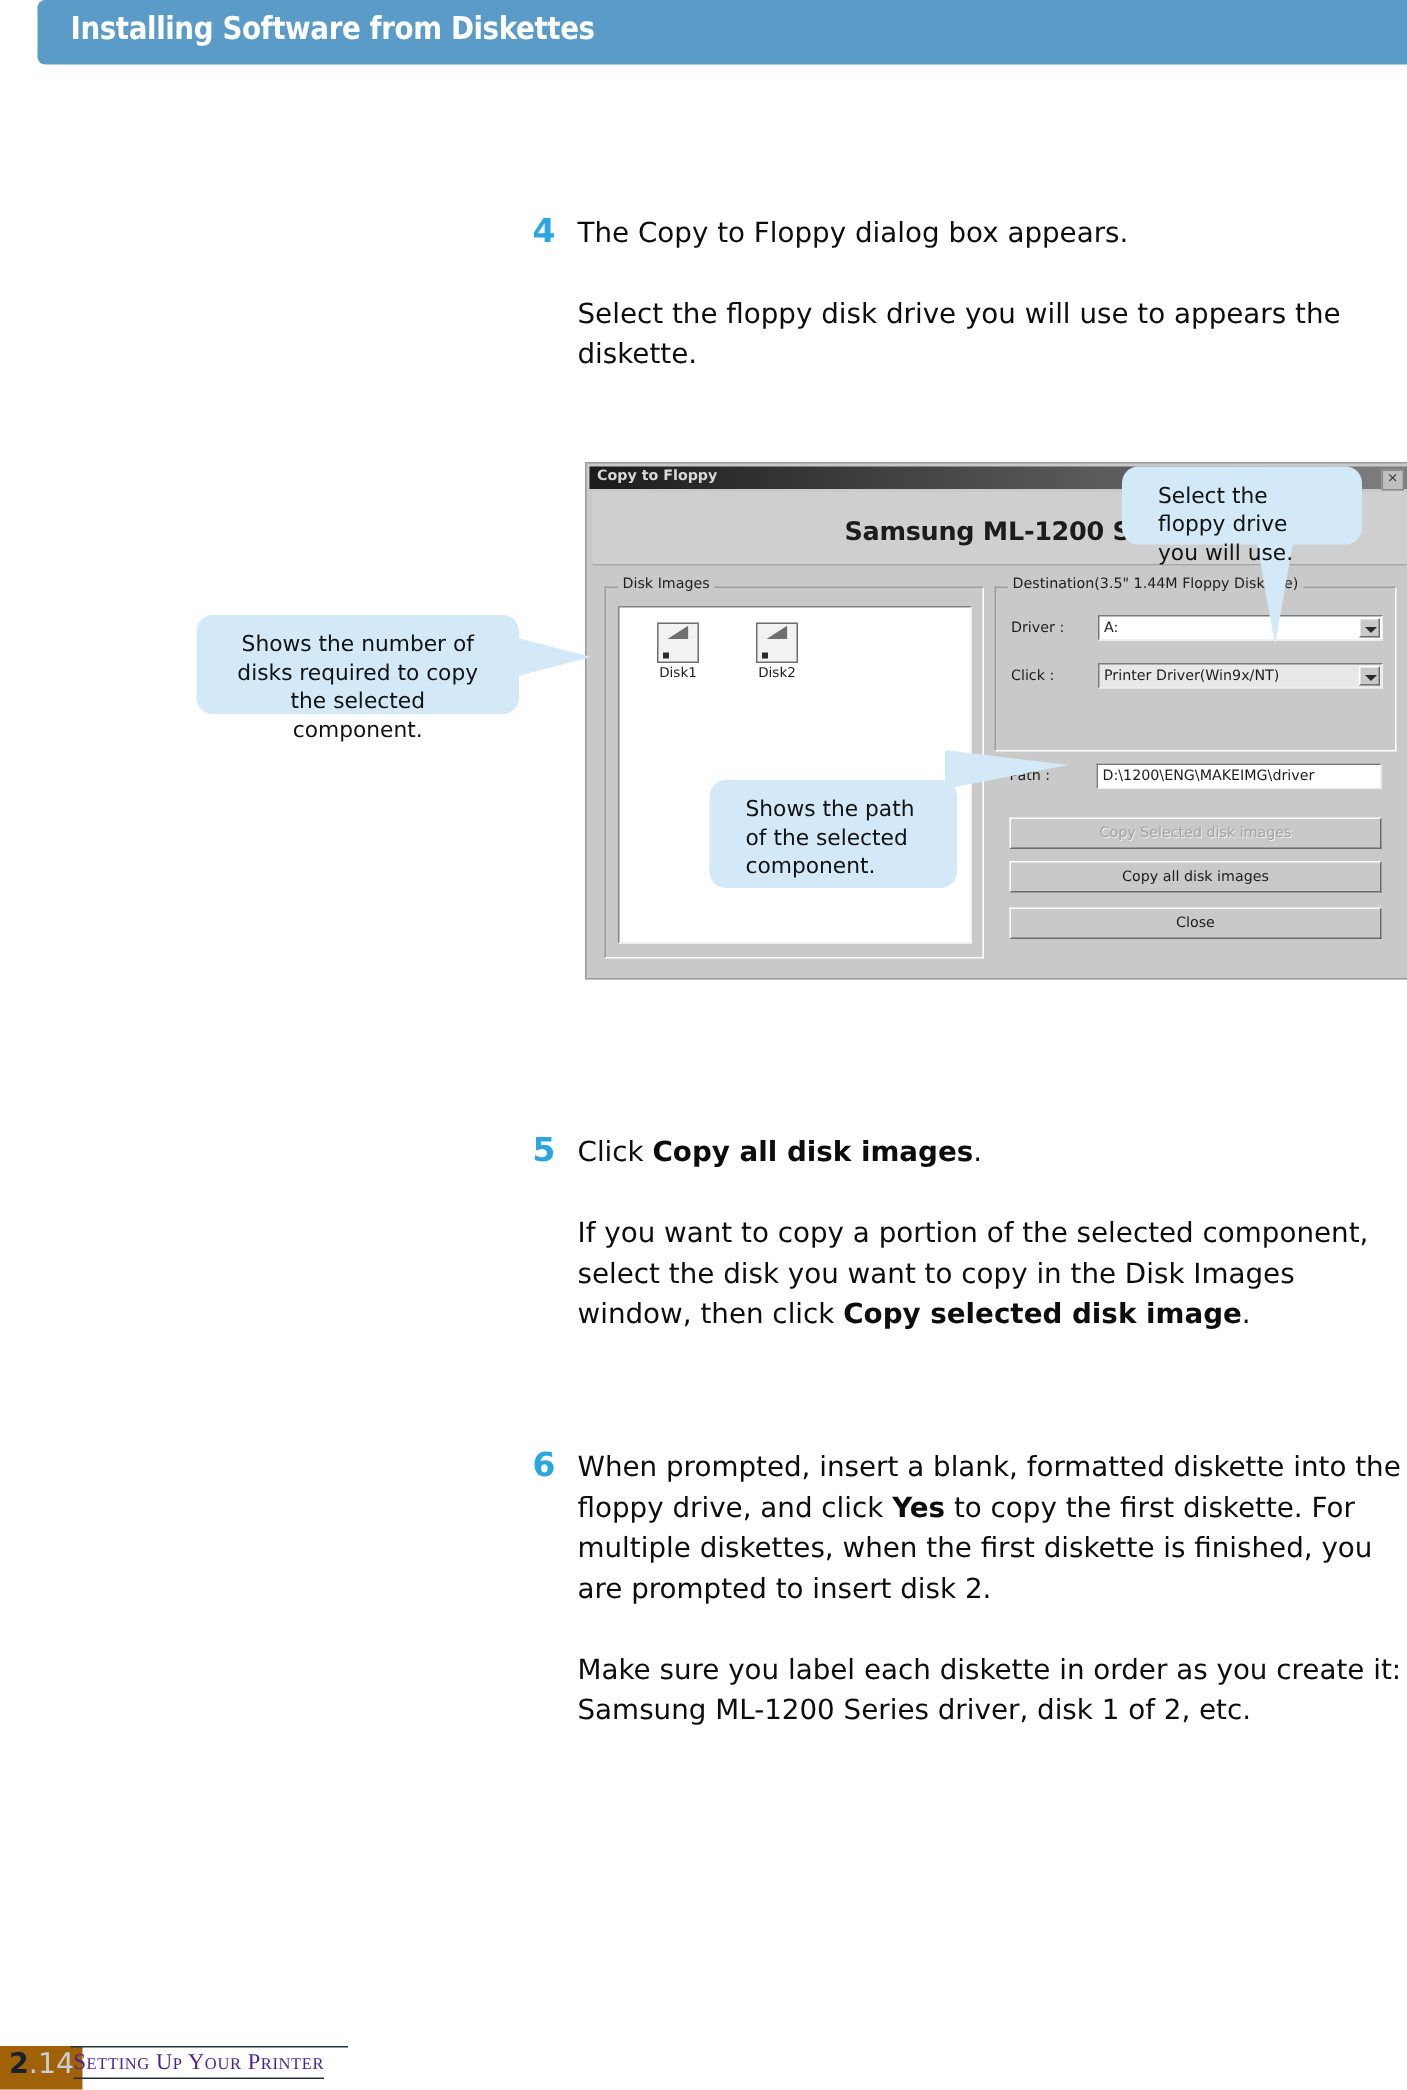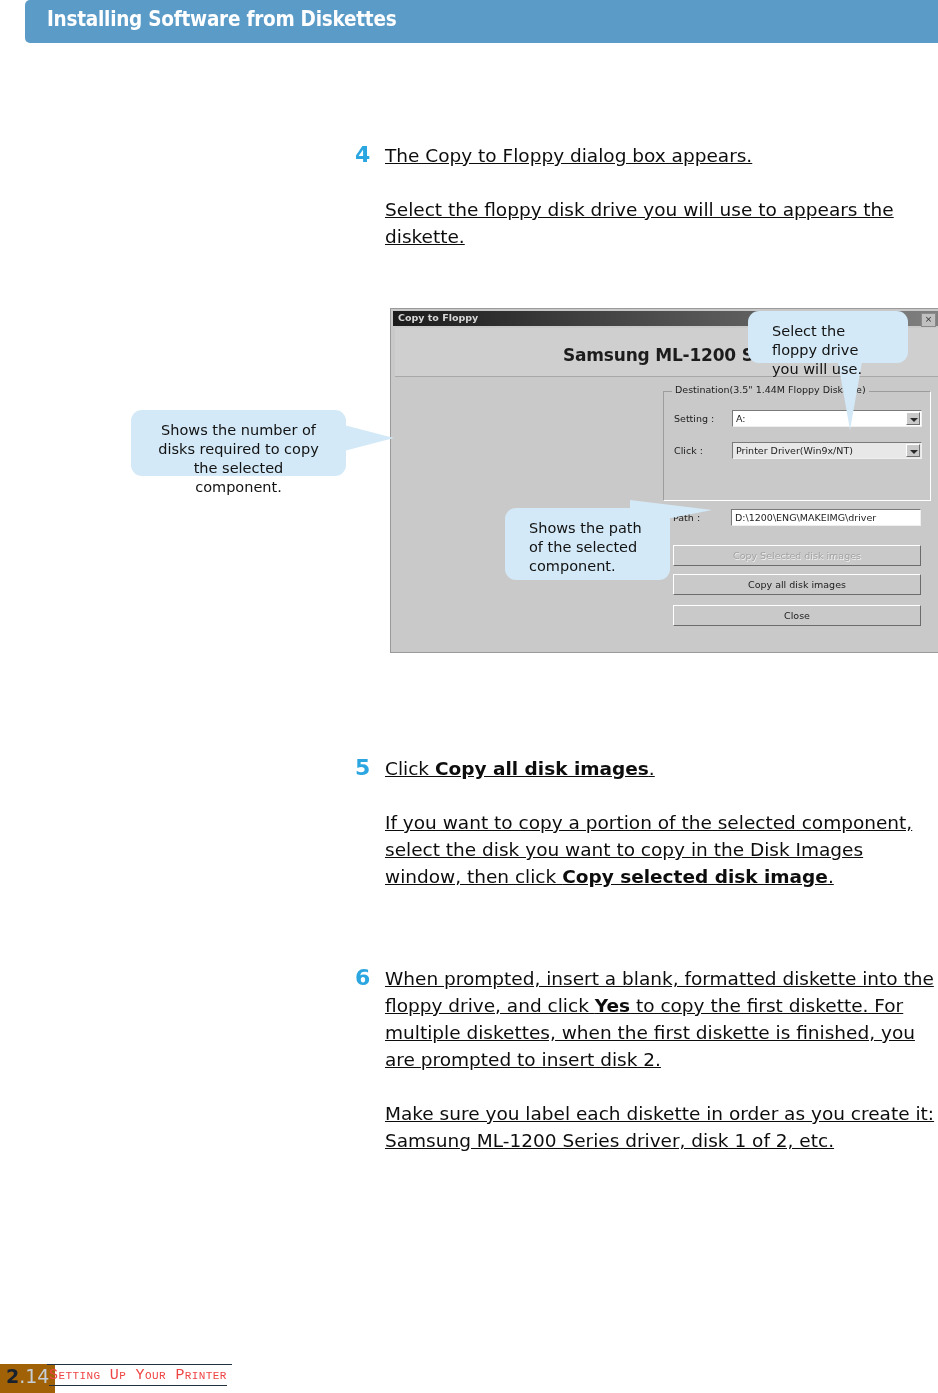--- a/index.html
+++ b/index.html
@@ -57,21 +57,21 @@
     font-family: "DejaVu Sans", "Liberation Sans", sans-serif;
     text-align: left;
   }
   .step-body {
     margin-left: 30px;
     font-size: 18.5px;
     line-height: 27px;
     color: #0d0d0d;
     font-family: "DejaVu Sans", "Liberation Sans", sans-serif;
   }
-  .step-body p { margin: 0 0 0 0; text-decoration: underline; }
+  .step-body p { margin: 0 0 0 0; }
   .step-body p.gap { margin-top: 27px; }
   .step-body b { font-weight: bold; }
 
   #step4 { top: 142px; }
   #step5 { top: 755px; }
   #step6 { top: 965px; }
 
   
   .shot {
     position: absolute;
@@ -297,21 +297,21 @@
   #callout-floppy {
     left: 748px; top: 311px; width: 160px; height: 52px;
   }
   #tail-floppy {
     left: 838px; top: 362px;
     border-left: 12px solid transparent;
     border-right: 12px solid transparent;
     border-top: 68px solid #d3e9f7;
   }
   #callout-path {
-    left: 473px; top: 508px; width: 165px; height: 72px; margin-left: 32px;
+    left: 473px; top: 520px; width: 165px; height: 72px;
   }
   #tail-path {
     left: 630px; top: 500px;
     border-top: 10px solid transparent;
     border-bottom: 16px solid transparent;
     border-left: 82px solid #d3e9f7;
   }
 
   
   .footer { position: absolute; left: 0px; top: 1364px; height: 26px; }
@@ -331,24 +331,24 @@
   .footer-rule {
     position: absolute;
     left: 47px; top: 0px;
     width: 185px;
     border-top: 1.5px solid #20303f;
   }
   .footer-title {
     position: absolute;
     left: 49px; top: 3px;
     font-size: 15px;
-    color: #ef4444;
+    color: #4c1d95;
     font-variant: small-caps;
     letter-spacing: 0.4px;
-    font-family: Liberation Mono, monospace;
+    font-family: Liberation Serif, serif;
     white-space: nowrap;
     border-bottom: 1.5px solid #20303f;
     padding-bottom: 1px;
   }
 </style>
 </head>
 <body>
 
 <div class="header-bar">
   <div class="header-title">Installing Software from Diskettes</div>
@@ -367,26 +367,39 @@
 
     <div class="dlg-titlebar">
       <span class="dlg-title">Copy to Floppy</span>
       <span class="dlg-close">×</span>
     </div>
 
     <div class="dlg-banner">
       <span class="dlg-banner-text">Samsung ML-1200 Series</span>
     </div>
 
+    <div class="grp" id="grp-disk">
+      <span class="grp-label">Disk Images</span>
+      <div class="listbox">
+        <div class="diskicon" id="disk1">
+          <div class="glyph"></div>
+          <span>Disk1</span>
+        </div>
+        <div class="diskicon" id="disk2">
+          <div class="glyph"></div>
+          <span>Disk2</span>
+        </div>
+      </div>
+    </div>
 
     <div class="grp" id="grp-dest">
       <span class="grp-label">Destination(3.5" 1.44M Floppy Diskette)</span>
 
       <div class="frow" id="row-driver">
-        <span class="flabel">Setting :</span>
+        <span class="flabel">Driver :</span>
         <div class="finput">
           <span>A:</span>
           <span class="arrow"></span>
         </div>
       </div>
 
       <div class="frow" id="row-select">
         <span class="flabel">Click :</span>
         <div class="finput fcombo">
           <span>Printer Driver(Win9x/NT)</span>

